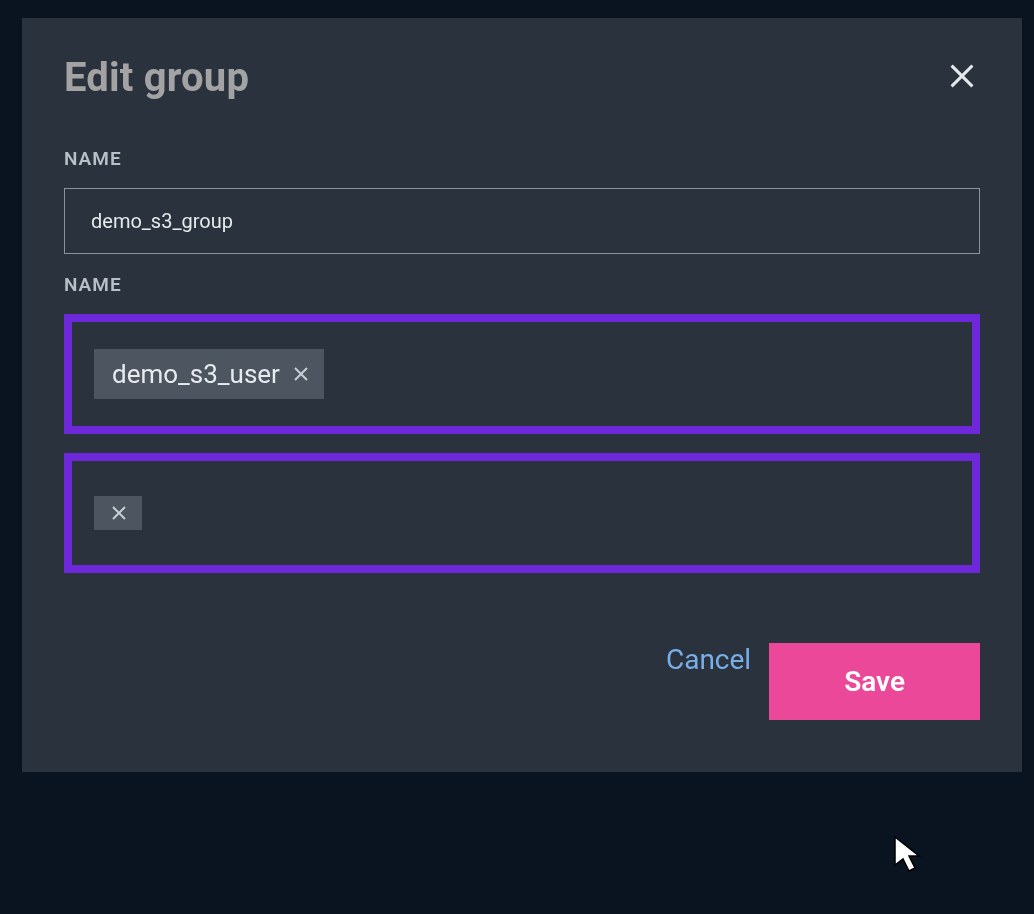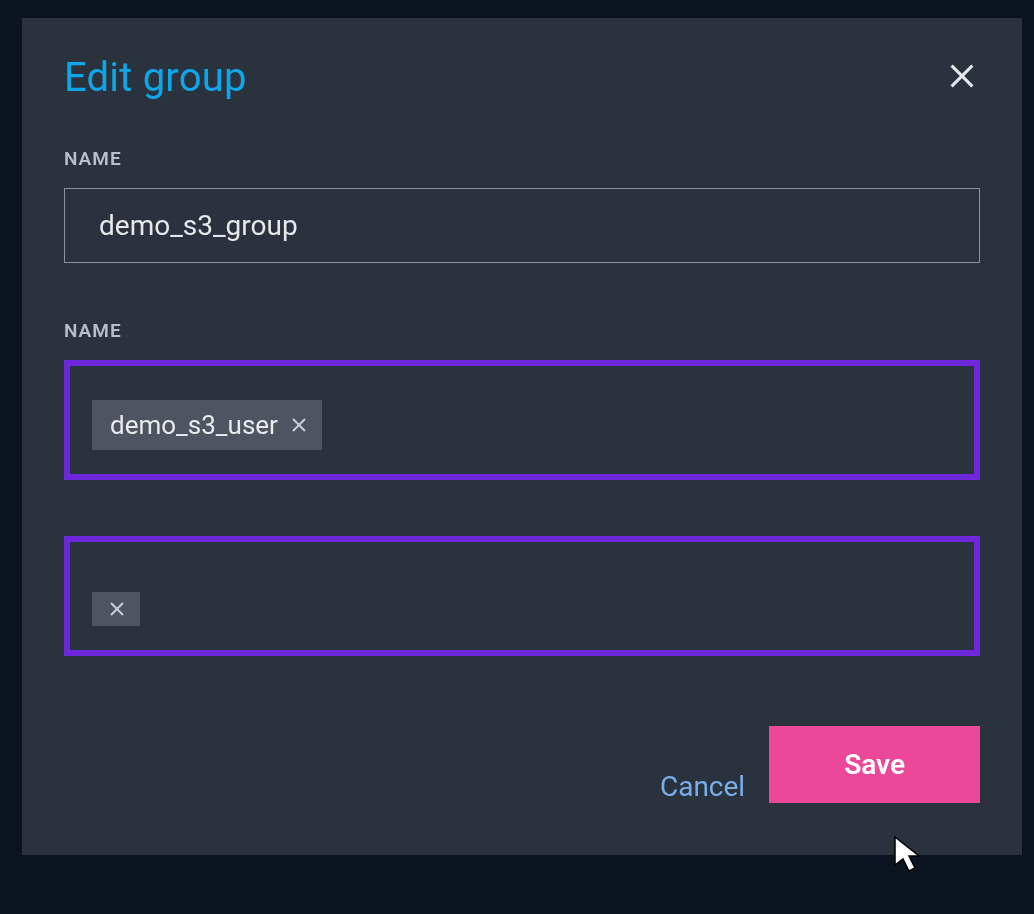--- a/index.html
+++ b/index.html
@@ -23,69 +23,69 @@
       background: #29323d;
       padding: 36px 42px 52px 42px;
     }
     .modal-header {
       display: flex;
       justify-content: space-between;
       align-items: flex-start;
       margin-bottom: 46px;
     }
     .modal-title {
-      color: #0ea5e9;
+      color: #a3a3a3;
       font-size: 40px;
-      font-weight: 400;
+      font-weight: 700;
       letter-spacing: 0.2px;
     }
     .close-btn {
       background: none;
       border: none;
       cursor: pointer;
       padding: 4px;
       margin-top: 4px;
       display: flex;
       align-items: center;
       justify-content: center;
     }
     .close-btn svg {
       width: 28px;
       height: 28px;
     }
     .field-section {
-      margin-bottom: 56px;
+      margin-bottom: 19px;
     }
     .field-label {
       color: #b9bfc7;
       font-size: 19px;
       font-weight: 600;
       letter-spacing: 1px;
       margin-bottom: 18px;
       display: block;
     }
     .text-input {
       width: 100%;
       background: transparent;
       border: 1px solid #8a939d;
       color: #e6e9ec;
-      font-size: 28px;
-      padding: 20px 34px;
+      font-size: 20px;
+      padding: 20px 26px;
       outline: none;
       font-family: inherit;
     }
     .tag-input {
       width: 100%;
       min-height: 120px;
-      border: 6px solid #6d28d9;
+      border: 8px solid #6d28d9;
       padding: 24px 22px;
       display: flex;
       flex-wrap: wrap;
       gap: 10px;
-      align-items: flex-end;
+      align-items: center;
       cursor: text;
     }
     .tag {
       background: #4c5560;
       color: #e8ebee;
       font-size: 26px;
       padding: 10px 16px 10px 18px;
       display: inline-flex;
       align-items: center;
       gap: 14px;
@@ -97,22 +97,22 @@
       font-size: 22px;
       cursor: pointer;
       padding: 0;
       line-height: 1;
       display: flex;
       align-items: center;
     }
     .modal-footer {
       display: flex;
       justify-content: flex-end;
-      align-items: flex-end;
-      gap: 24px;
+      align-items: flex-start;
+      gap: 18px;
       margin-top: 70px;
     }
     .cancel-btn {
       background: none;
       border: none;
       color: #7aaee8;
       font-size: 28px;
       cursor: pointer;
       font-family: inherit;
     }

